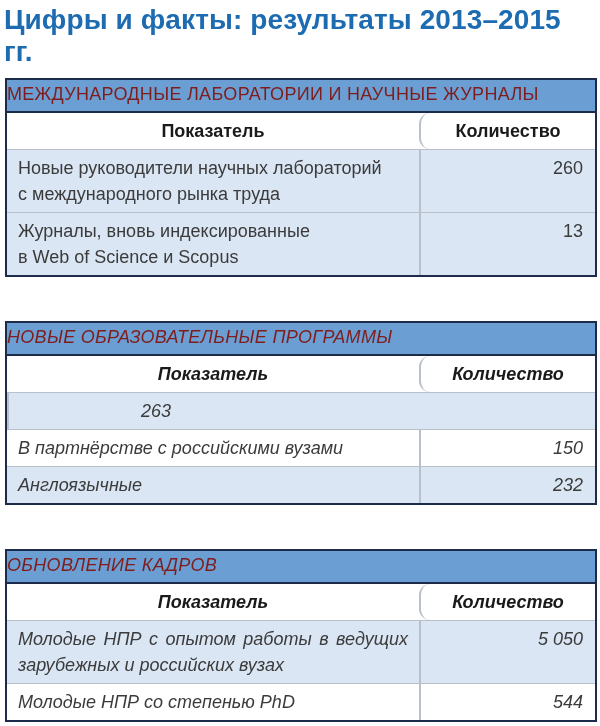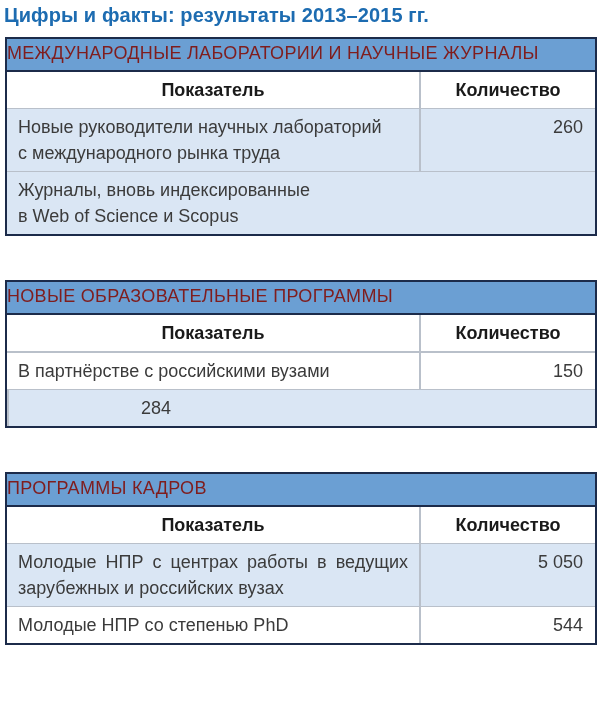--- a/index.html
+++ b/index.html
@@ -12,34 +12,35 @@
     height: 726px;
     overflow: hidden;
     font-family: "Liberation Sans", "DejaVu Sans", sans-serif;
     color: #3b3b3b;
   }
   .page {
     padding: 2px 3px 0 3px;
   }
   .page-title {
     margin: 2px 0 10px 1px;
-    font-size: 20px;
+    font-size: 28px;
     font-weight: bold;
     color: #1d6cb1;
     letter-spacing: 0.1px;
   }
   .tbl {
     width: 592px;
     margin-left: 2px;
     border: 2px solid #1c2b4a;
     box-sizing: border-box;
     background: #ffffff;
   }
   .tbl + .tbl {
     margin-top: 44px;
+    font-style: italic;
   }
   .tbl.open-bottom {
     border-bottom: none;
   }
   .bar {
     background: #6b9fd3;
     color: #7f1d1d;
     font-size: 18px;
     letter-spacing: 0.3px;
     padding: 4px 0 6px 0;
@@ -50,20 +51,21 @@
     border-bottom: 1px solid #b9c0ca;
   }
   .cols > div {
     font-weight: bold;
     color: #1a1a1a;
     font-size: 18px;
     line-height: 26px;
     padding: 5px 0;
     text-align: center;
     box-sizing: border-box;
+    border-radius: 11px;
   }
   .col-ind { flex: 1 1 auto; }
   .col-val {
     flex: 0 0 176px;
     border-left: 2px solid #b9c0ca;
   }
   .row {
     display: flex;
     align-items: stretch;
   }
@@ -109,48 +111,51 @@
       <div class="col-val">Количество</div>
     </div>
     <div class="row alt">
       <div class="ind">Новые руководители научных лабораторий
 с международного рынка труда</div>
       <div class="val">260</div>
     </div>
     <div class="row alt">
       <div class="ind">Журналы, вновь индексированные
 в Web of Science и Scopus</div>
+      <div class="val">13</div>
     </div>
   </section>
 
   <section class="tbl">
     <div class="bar">НОВЫЕ ОБРАЗОВАТЕЛЬНЫЕ ПРОГРАММЫ</div>
     <div class="cols">
       <div class="col-ind">Показатель</div>
       <div class="col-val">Количество</div>
     </div>
     <div class="row alt">
+      <div class="val">263</div>
     </div>
     <div class="row">
       <div class="ind">В партнёрстве с российскими вузами</div>
       <div class="val">150</div>
     </div>
     <div class="row alt">
-      <div class="val">284</div>
+      <div class="ind">Англоязычные</div>
+      <div class="val">232</div>
     </div>
   </section>
 
   <section class="tbl open-bottom">
-    <div class="bar">ПРОГРАММЫ КАДРОВ</div>
+    <div class="bar">ОБНОВЛЕНИЕ КАДРОВ</div>
     <div class="cols">
       <div class="col-ind">Показатель</div>
       <div class="col-val">Количество</div>
     </div>
     <div class="row alt">
-      <div class="ind">Молодые НПР с центрах работы в ведущих зарубежных и российских вузах</div>
+      <div class="ind">Молодые НПР с опытом работы в ведущих зарубежных и российских вузах</div>
       <div class="val">5 050</div>
     </div>
     <div class="row last-dark">
       <div class="ind">Молодые НПР со степенью PhD</div>
       <div class="val">544</div>
     </div>
 
   </section>
 
 </div>

